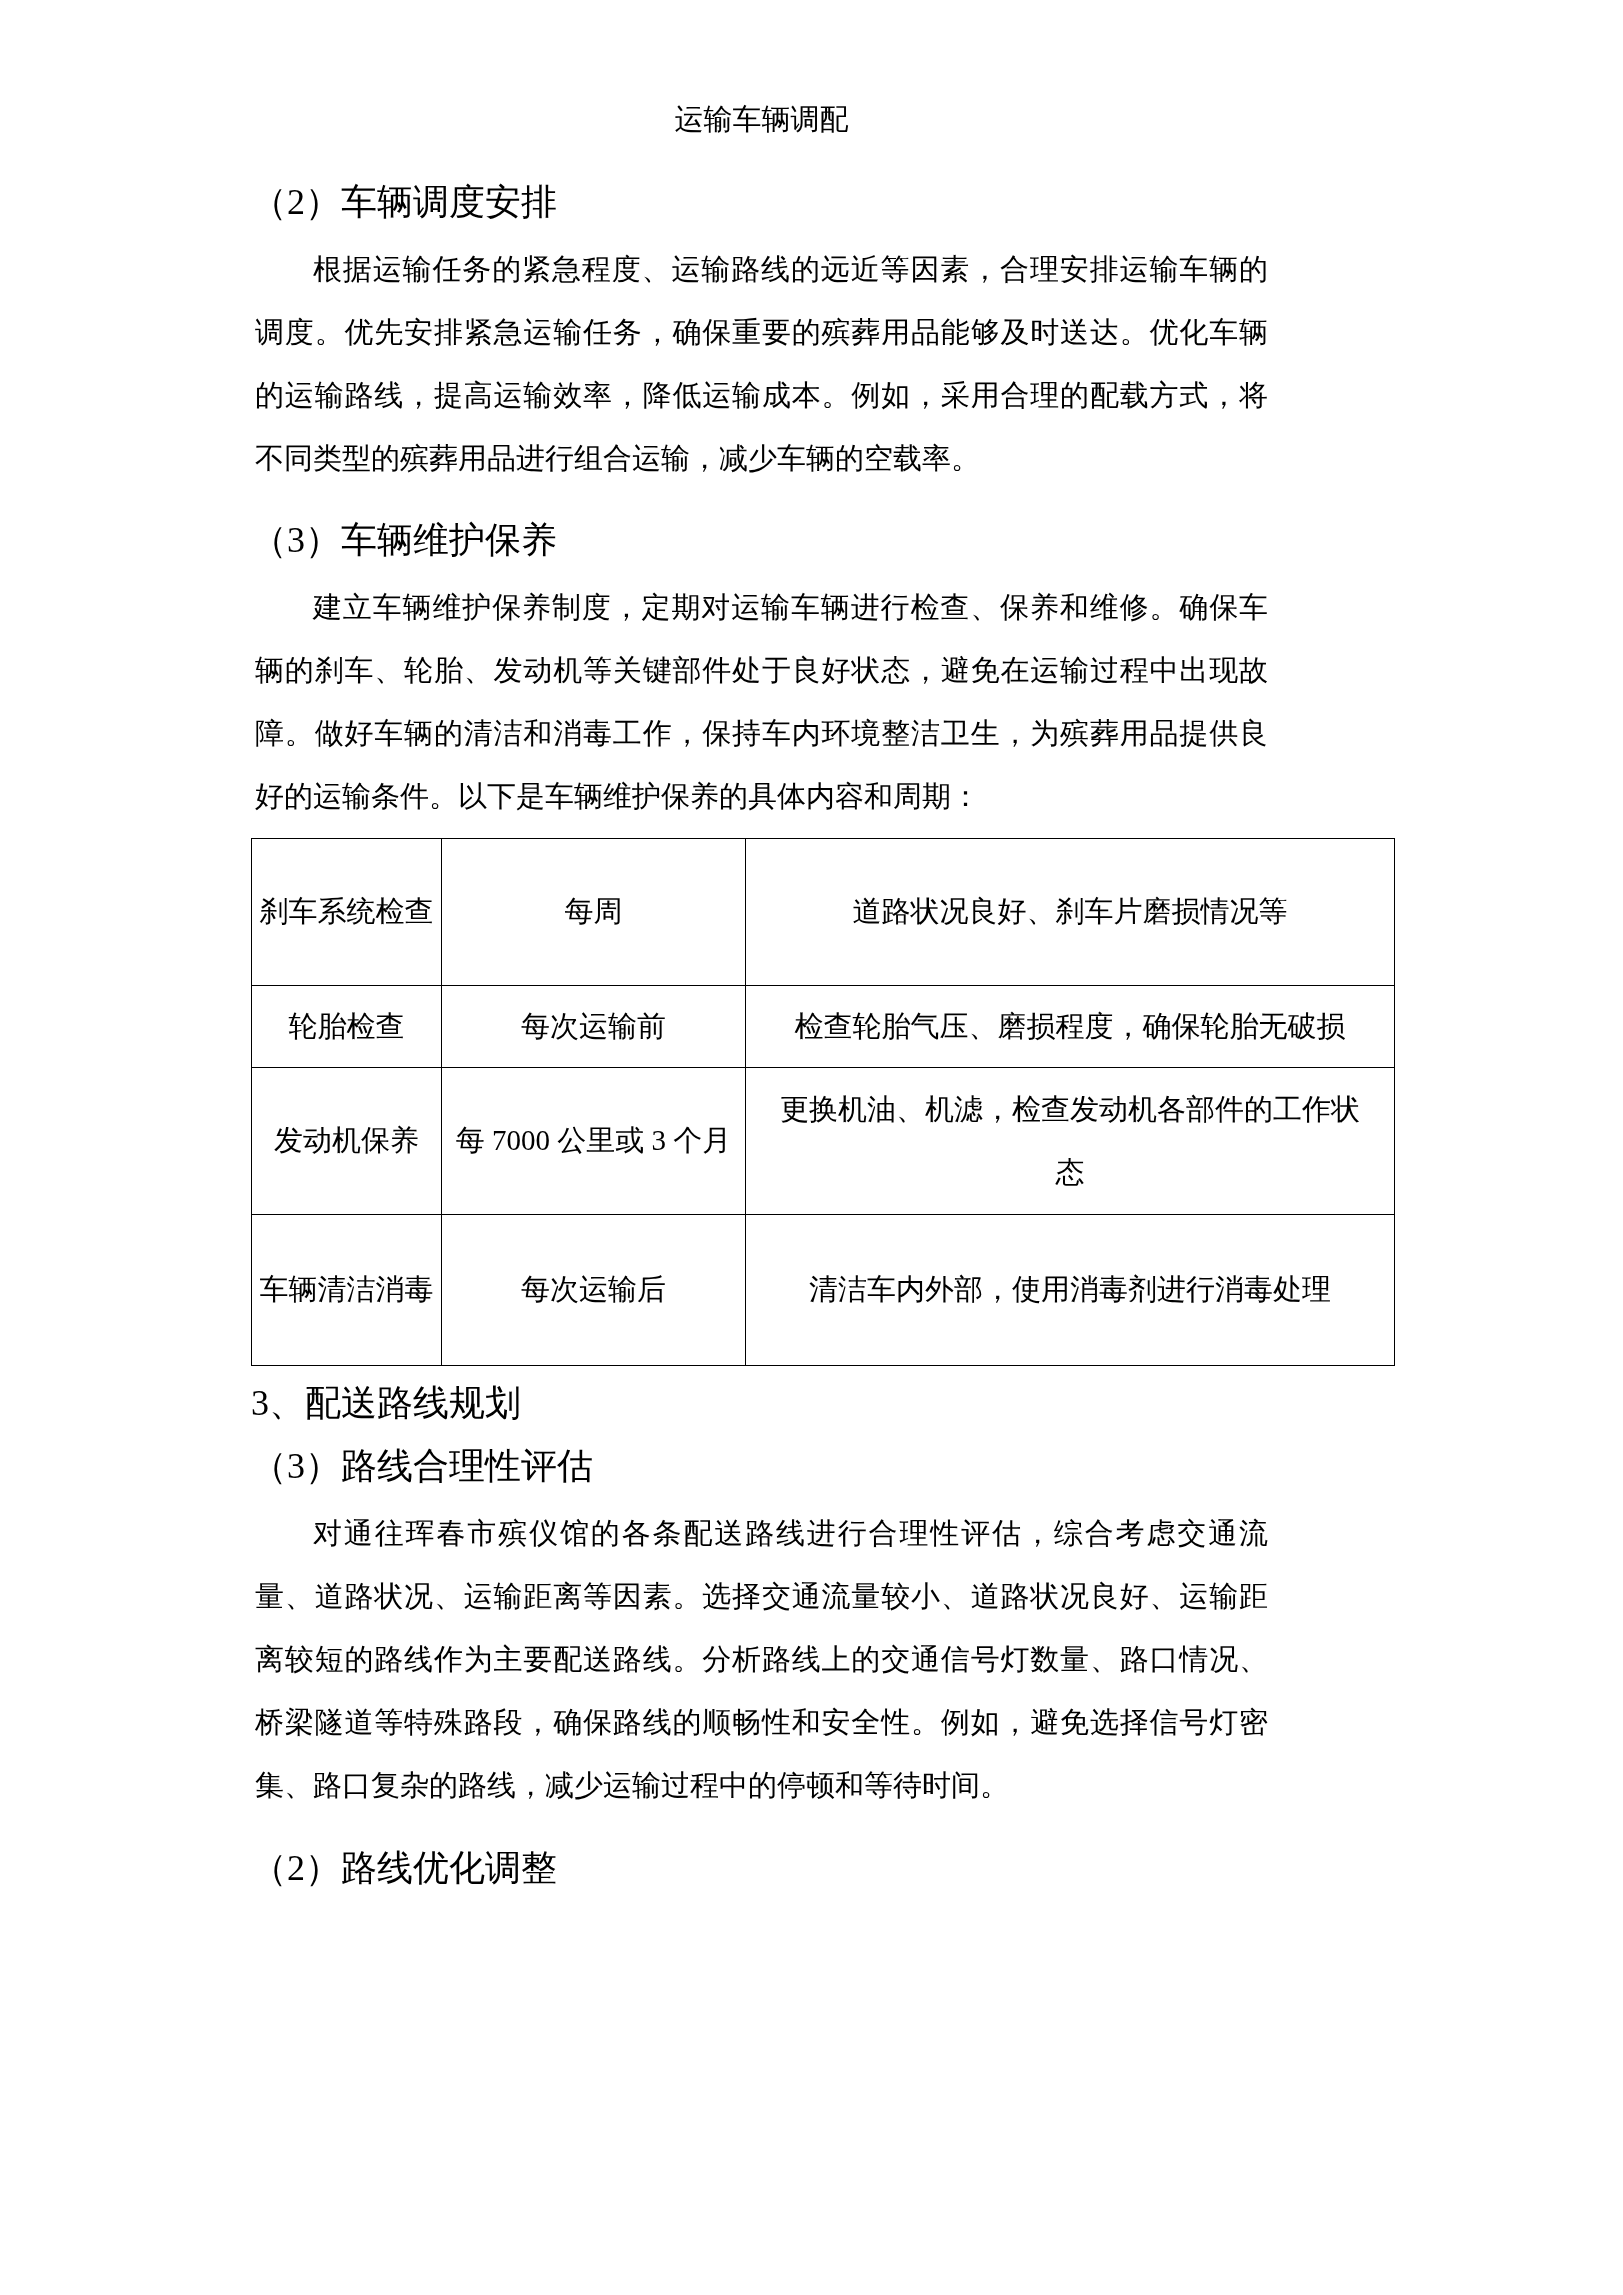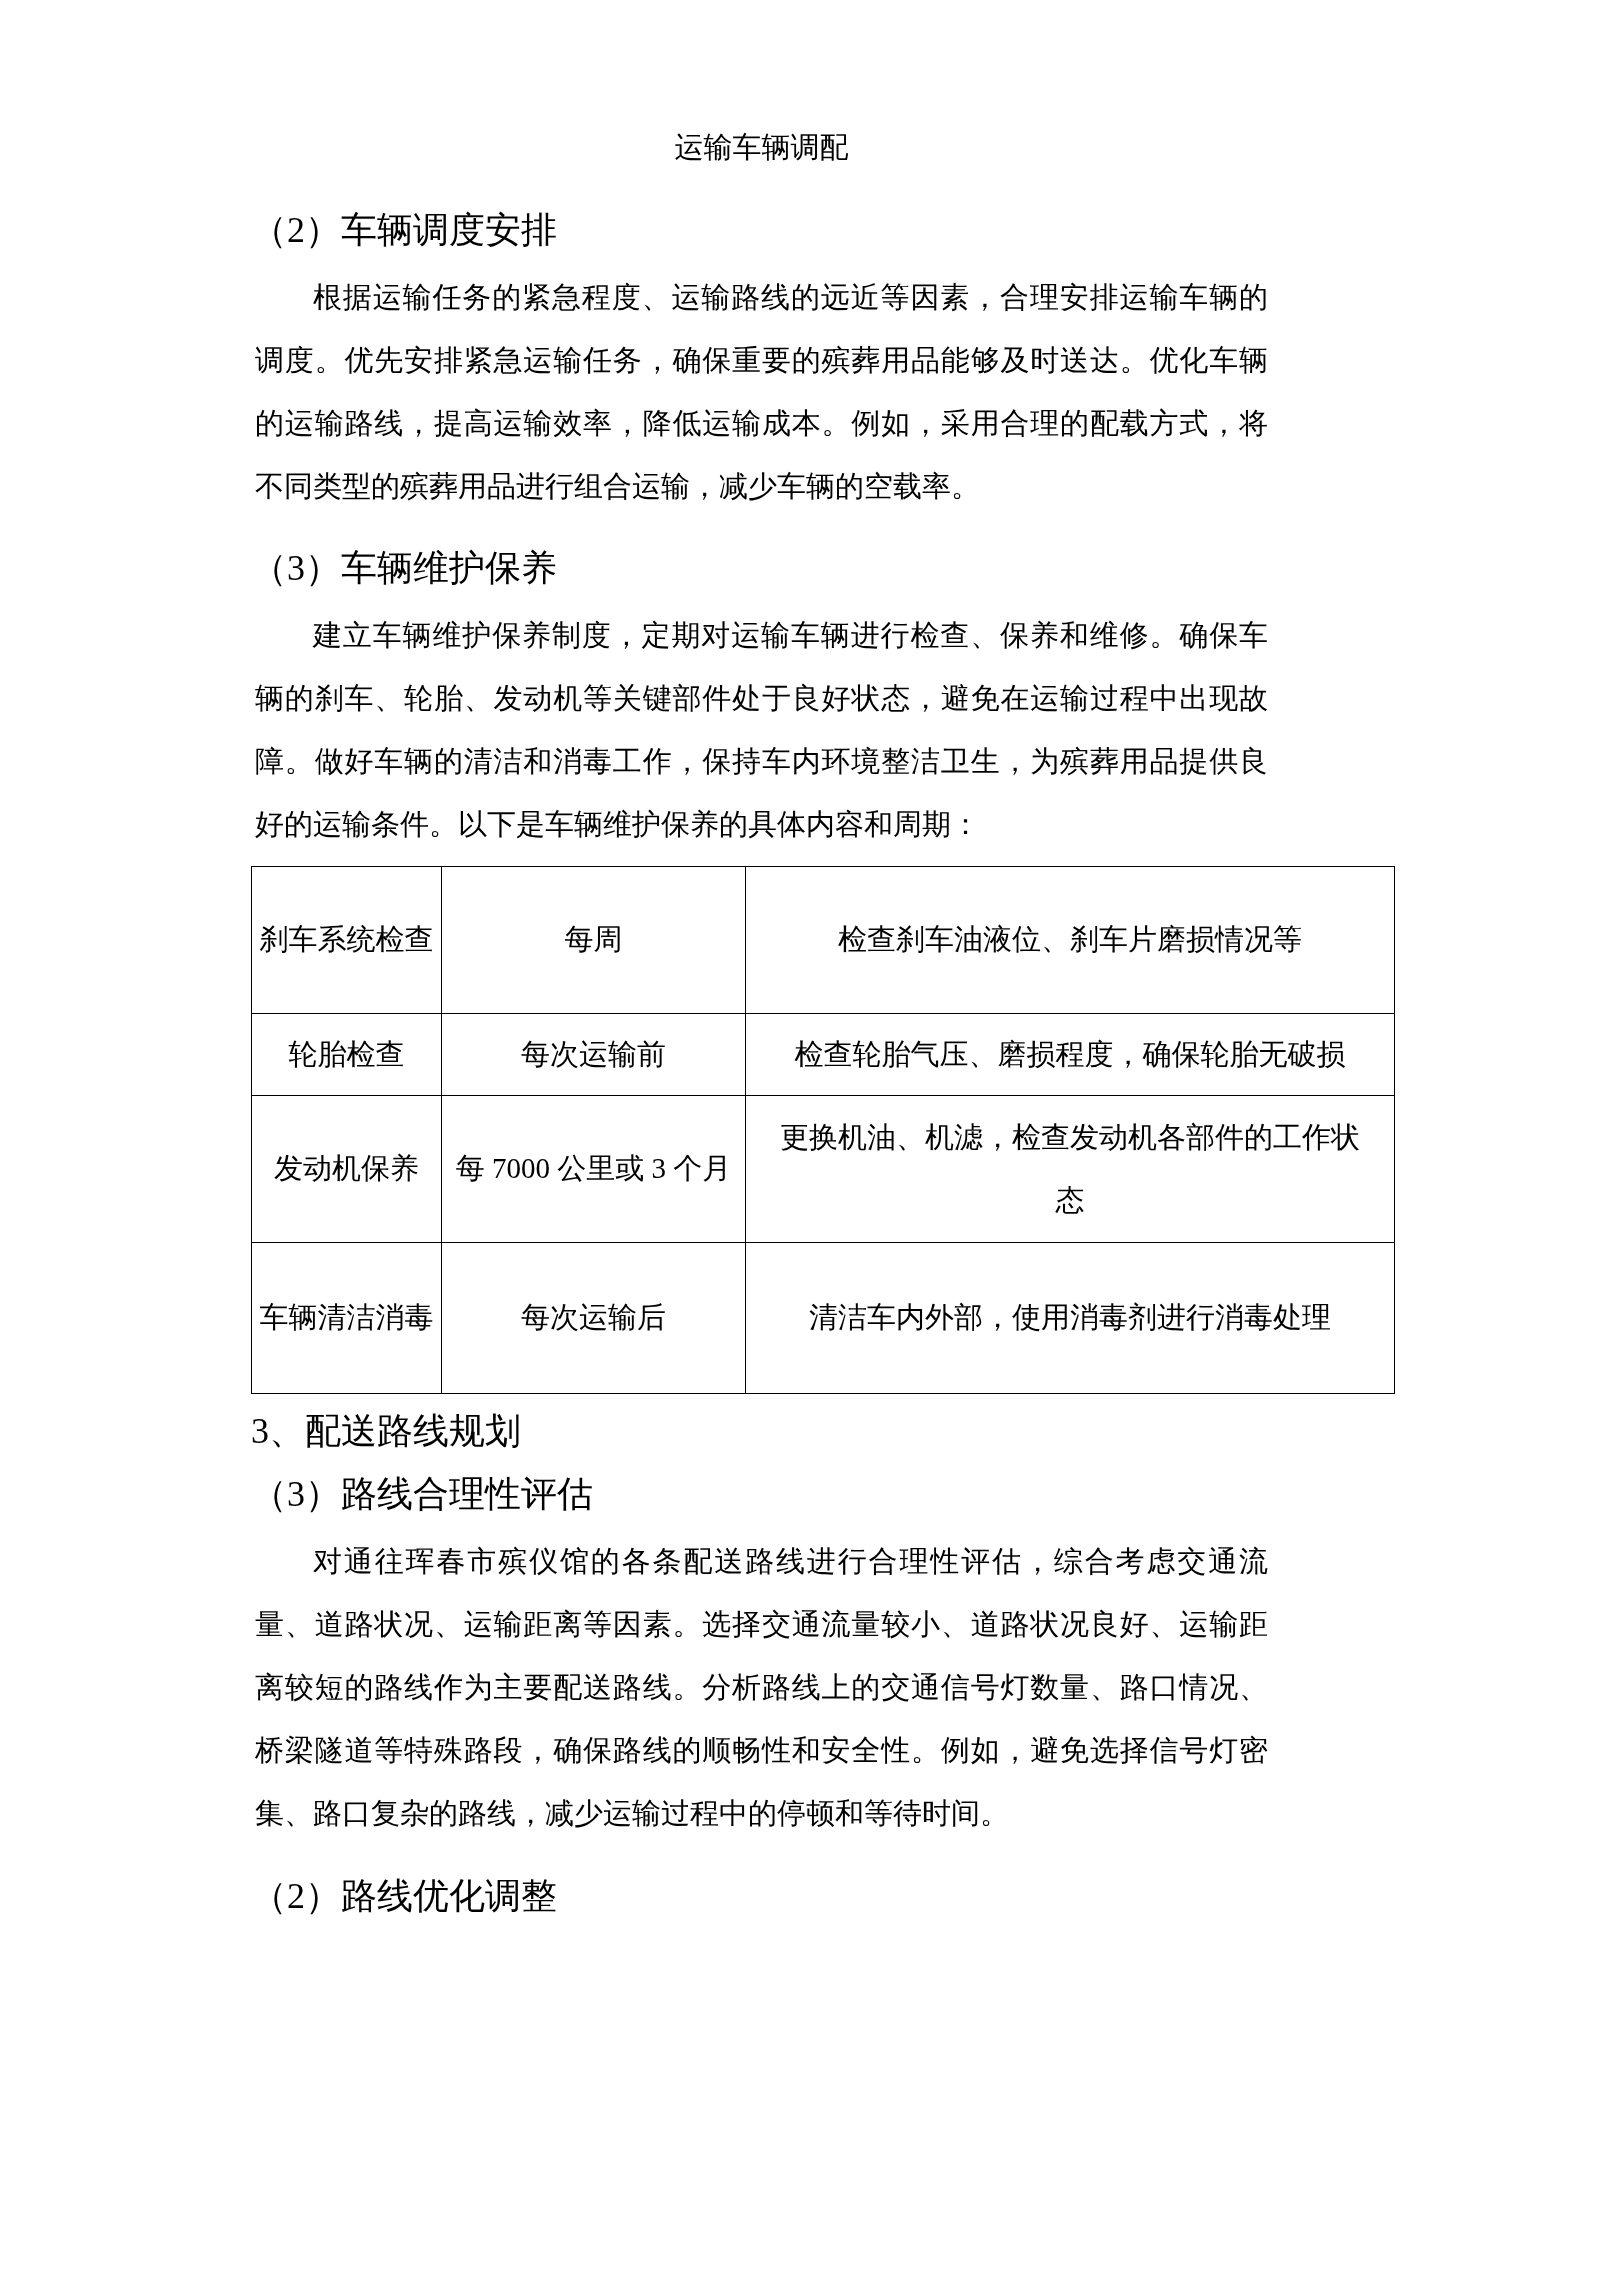--- a/index.html
+++ b/index.html
@@ -7,21 +7,21 @@
   body {
     width: 1623px;
     height: 2295px;
     background: #ffffff;
     color: #000000;
     font-family: "Liberation Serif", "DejaVu Serif", serif;
   }
   .page {
     width: 1501px;
     height: 2295px;
-    padding: 116px 229px 0 251px;
+    padding: 88px 229px 0 251px;
     overflow: hidden;
   }
   .doc-title {
     font-size: 29px;
     line-height: 63px;
     text-align: center;
     font-weight: normal;
     margin: 0 0 19.6px 0;
   }
   .heading {
@@ -81,21 +81,21 @@
   <table class="maint">
     <colgroup>
       <col class="c1">
       <col class="c2">
       <col class="c3">
     </colgroup>
     <tbody>
       <tr class="row-tall">
         <td>刹车系统检查</td>
         <td>每周</td>
-        <td class="c3pad">检查刹车油液位、刹车片磨损情况等</td>
+        <td class="c3pad">道路状况良好、刹车片磨损情况等</td>
       </tr>
       <tr class="row-short">
         <td>轮胎检查</td>
         <td>每次运输前</td>
         <td class="c3pad">检查轮胎气压、磨损程度，确保轮胎无破损</td>
       </tr>
       <tr class="row-tall">
         <td>发动机保养</td>
         <td>每 7000 公里或 3 个月</td>
         <td class="c3pad">更换机油、机滤，检查发动机各部件的工作状态</td>

